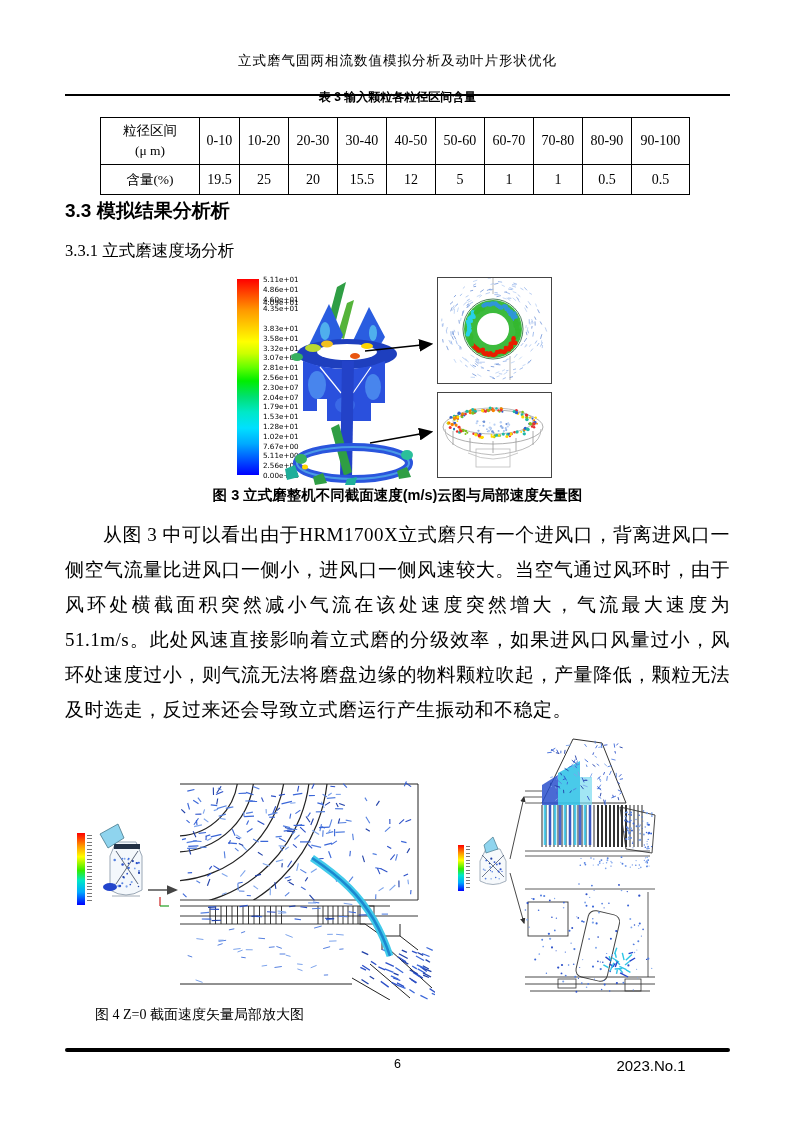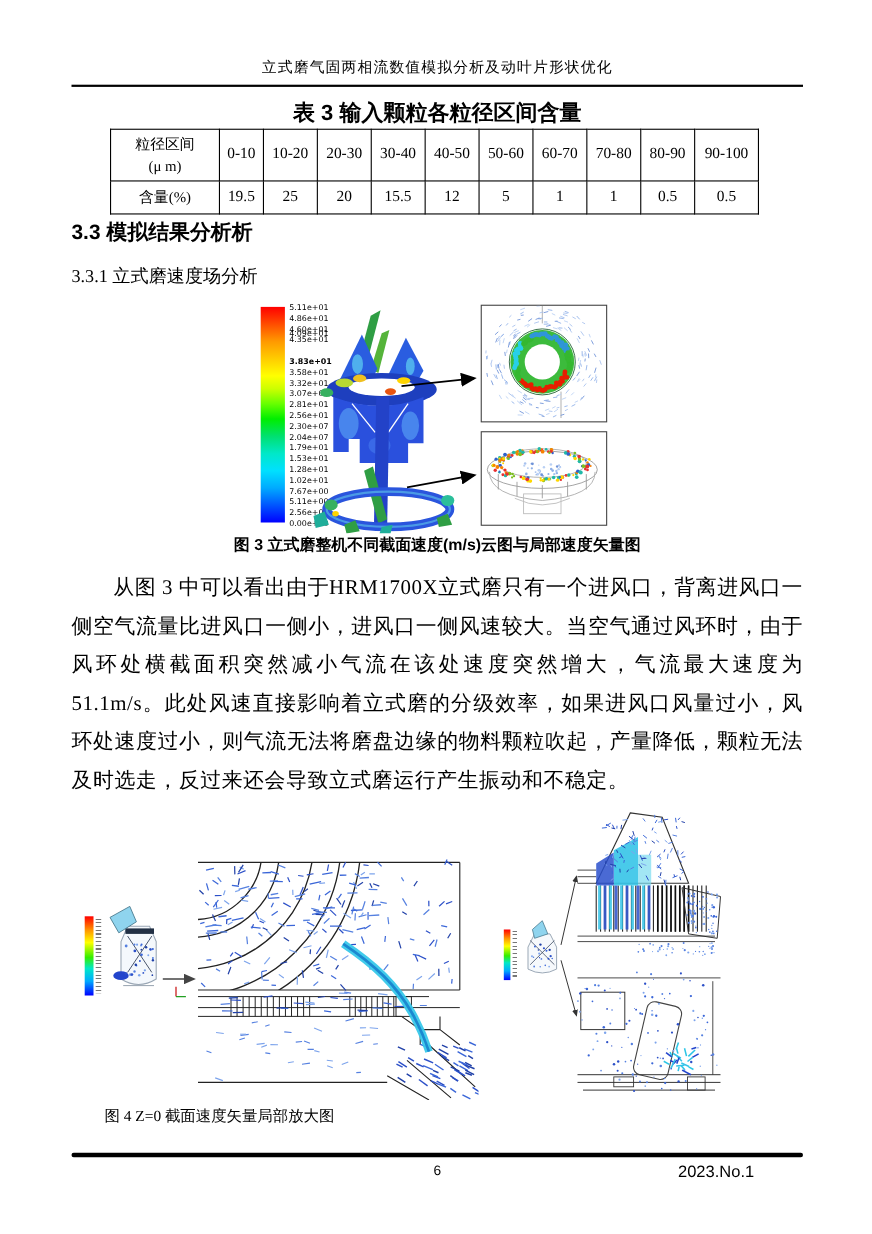--- a/index.html
+++ b/index.html
@@ -1,25 +1,25 @@
 <!DOCTYPE html>
 <html><head>
 <meta charset="utf-8">
 <style>
   html,body{margin:0;padding:0;background:#9a9a9a;}
   .page{position:relative;width:793px;height:1122px;background:#ffffff;margin:0 auto;
         font-family:"Liberation Serif",serif;color:#000;overflow:hidden;}
 
   
   .doc-header{position:absolute;top:52px;left:65px;width:665px;text-align:center;
-              font-size:13.5px;letter-spacing:1px;padding-bottom:7px;border-bottom:2px solid #000;}
+              font-size:13.5px;letter-spacing:1px;padding-bottom:24px;border-bottom:2px solid #000;}
 
   
   .tbl-caption{position:absolute;top:89px;left:65px;width:665px;text-align:center;
-               font-family:"Liberation Sans",sans-serif;font-weight:bold;font-size:20px;}
+               font-family:"Liberation Sans",sans-serif;font-weight:bold;font-size:12px;}
   table.ptable{position:absolute;top:117px;left:100px;width:590px;border-collapse:collapse;
                table-layout:auto;font-size:14px;}
   table.ptable td{border:1.6px solid #000;text-align:center;vertical-align:middle;padding:0 2px;}
   table.ptable tr.hrow td{height:46px;line-height:20px;}
   table.ptable tr.vrow td{height:29px;}
   td.rowhead{width:94px;font-size:13.5px;}
 
   
   .sec-heading{position:absolute;top:198px;left:65px;width:665px;
                font-family:"Liberation Sans",sans-serif;font-weight:bold;font-size:19px;}
@@ -110,21 +110,21 @@
   <div class="sub-heading">3.3.1 立式磨速度场分析</div>
 
   <div class="fig3">
     <div class="fig3-bar"></div>
     <div class="fig3-labels" id="fig3-labels">
         <div style="top: 2px;">5.11e+01</div>
         <div style="top: 11.8px;">4.86e+01</div>
         <div style="top: 21.6px;">4.60e+01</div>
         <div style="top: 31.4px;">4.35e+01</div>
         <div style="top: 25px;">4.09e+01</div>
-        <div style="top: 51px; font-weight: bold;">3.83e+01</div>
+        <div style="top: 51px;">3.83e+01</div>
         <div style="top: 60.8px;">3.58e+01</div>
         <div style="top: 70.6px;">3.32e+01</div>
         <div style="top: 80.4px;">3.07e+01</div>
         <div style="top: 90.2px;">2.81e+01</div>
         <div style="top: 100px;">2.56e+01</div>
         <div style="top: 109.8px;">2.30e+07</div>
         <div style="top: 119.6px;">2.04e+07</div>
         <div style="top: 129.4px;">1.79e+01</div>
         <div style="top: 139.2px;">1.53e+01</div>
         <div style="top: 149px;">1.28e+01</div>

